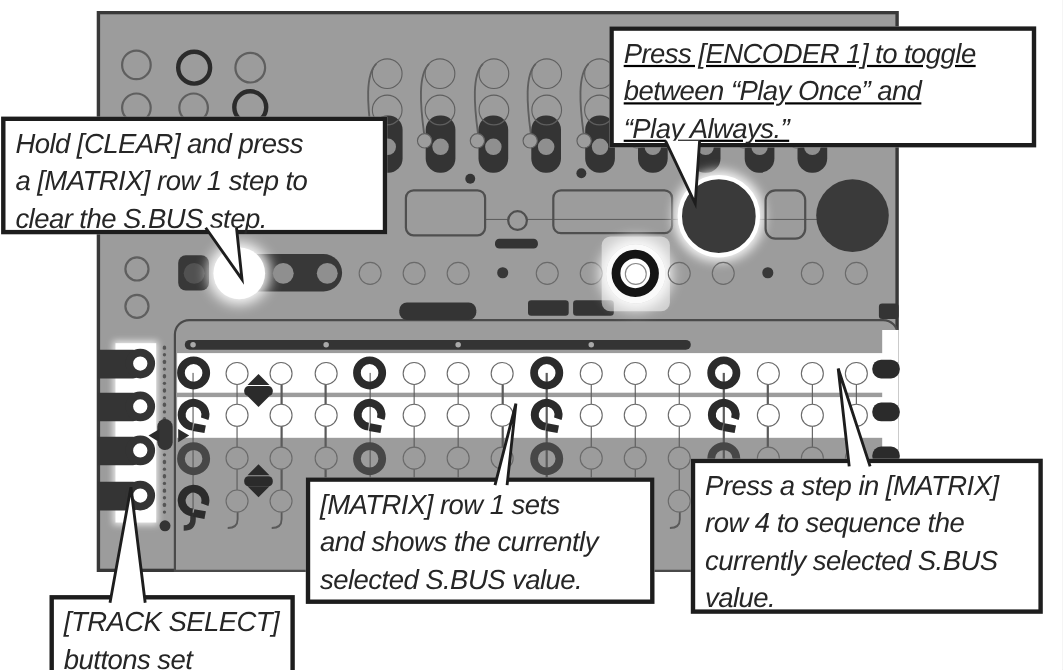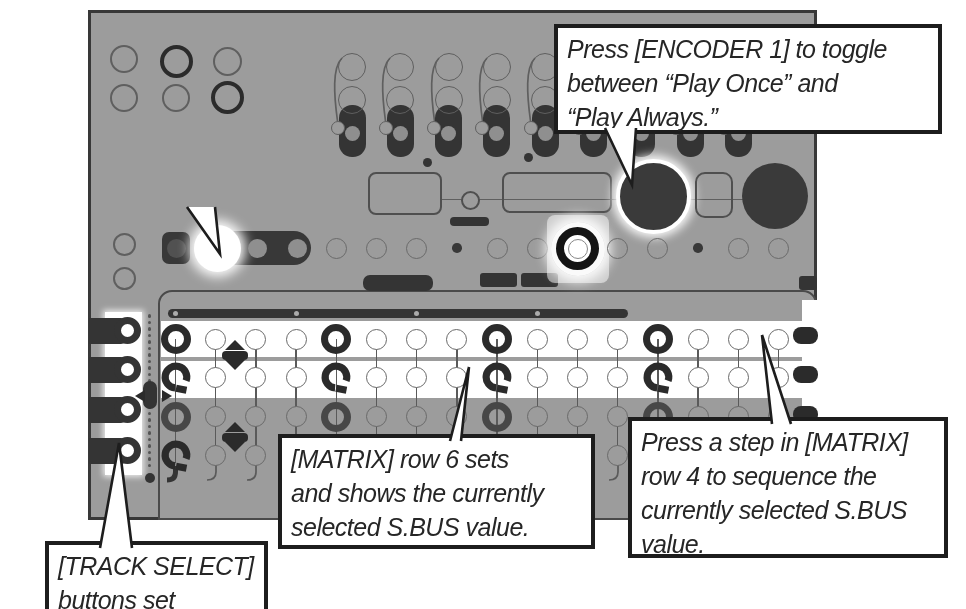--- a/index.html
+++ b/index.html
@@ -337,29 +337,34 @@
       <div class="abs circ" style="left: 550.5px; top: 221.5px; width: 54px; height: 54px; background: rgba(255, 255, 255, 0.9); box-shadow: rgba(255, 255, 255, 0.9) 0px 0px 12px 6px;"></div>
       <div class="abs circ" style="left: 556px; top: 227px; width: 43px; height: 43px; border: 8.5px solid rgb(20, 20, 20); background: rgb(255, 255, 255);"></div>
       <div class="abs circ" style="left: 567.5px; top: 238.5px; width: 20px; height: 20px; border: 1.6px solid rgb(136, 136, 136); background: rgb(255, 255, 255);"></div>
       <div class="abs circ" style="left: 607.2px; top: 237.5px; width: 21px; height: 21px; border: 1.8px solid rgb(106, 106, 106);"></div>
       <div class="abs circ" style="left: 647.4px; top: 237.5px; width: 21px; height: 21px; border: 1.8px solid rgb(106, 106, 106);"></div>
       <div class="abs circ" style="left: 693.3px; top: 243.2px; width: 9.6px; height: 9.6px; background: rgb(56, 56, 56);"></div>
       <div class="abs circ" style="left: 727.8px; top: 237.5px; width: 21px; height: 21px; border: 1.8px solid rgb(106, 106, 106);"></div>
       <div class="abs circ" style="left: 768px; top: 237.5px; width: 21px; height: 21px; border: 1.8px solid rgb(106, 106, 106);"></div>
     </div>
 
-
-  <div class="callout" style="left:554px;top:24px;width:388px;height:110px;">
+  <div class="callout" style="left:1px;top:106px;width:351px;height:107px;">
+    <div class="txt">Hold [CLEAR] and press
+a [MATRIX] row 1 step to
+clear the S.BUS step.</div>
+  </div>
+
+  <div class="callout" style="left:554px;top:24px;width:388px;height:110px;text-decoration:underline;">
     <div class="txt">Press [ENCODER 1] to toggle
 between “Play Once” and
 “Play Always.”</div>
   </div>
 
   <div class="callout" style="left:278px;top:434px;width:317px;height:115px;">
-    <div class="txt">[MATRIX] row 6 sets
+    <div class="txt">[MATRIX] row 1 sets
 and shows the currently
 selected S.BUS value.</div>
   </div>
 
   <div class="callout" style="left:628px;top:417px;width:320px;height:141px;">
     <div class="txt">Press a step in [MATRIX]
 row 4 to sequence the
 currently selected S.BUS
 value.</div>
   </div>

